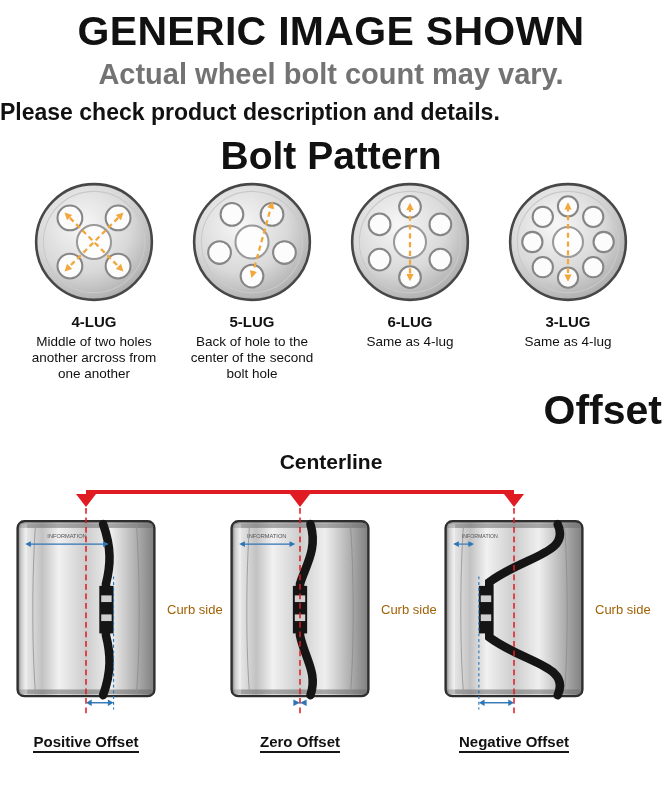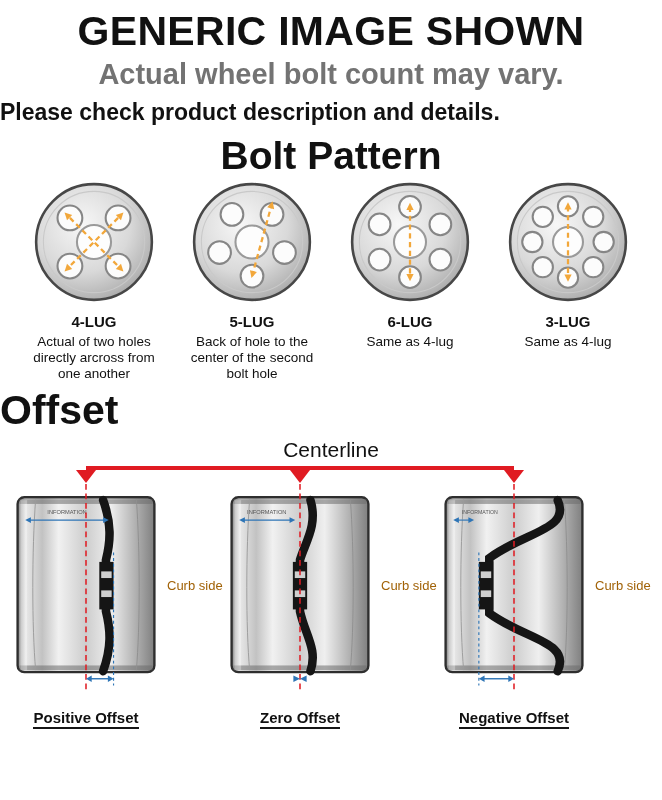--- a/index.html
+++ b/index.html
@@ -7,22 +7,22 @@
        font-family:"Liberation Sans",sans-serif;overflow:hidden}
   .title{font-size:41px;font-weight:800;margin:8px 0 0;letter-spacing:.3px;text-align:center}
   .subtitle{font-size:29px;color:#737373;margin:3px 0 0;font-weight:700;text-align:center}
   .note{font-size:23px;font-weight:700;margin:8px 0 0;text-align:left}
   .section-heading{font-size:39px;font-weight:800;margin:8px 16px 2px;text-align:center}
   .lug-row{display:flex;justify-content:center}
   .lug-col{width:158px;text-align:center}
   .lug-col svg{width:124px;height:124px}
   .lug-label{font-size:15px;font-weight:700;margin-top:5px}
   .lug-desc{font-size:13.5px;line-height:1.2;margin-top:4px;padding:0 8px}
-  .offset-heading{font-size:41px;font-weight:800;margin:4px 0 0;text-align:left}
-  .centerline-label{font-size:21px;font-weight:400;margin:4px;text-align:center}
+  .offset-heading{font-size:41px;font-weight:800;margin:4px 0 0;text-align:right}
+  .centerline-label{font-size:21px;font-weight:700;margin:16px;text-align:center}
   .marker-strip{position:relative;height:18px}
   .center-bar{position:absolute;left:86px;width:428px;top:0;height:4px;background:var(--red,#e01b22)}
   .tri{position:absolute;top:4px;width:0;height:0;border-left:10px solid transparent;
        border-right:10px solid transparent;border-top:13px solid var(--red,#e01b22)}
   .tri-1{left:76px}.tri-2{left:290px}.tri-3{left:504px}
   .offset-row{display:flex;justify-content:center}
   .wheel-block{width:214px;position:relative}
   .wheel-block svg{width:152px;height:209px;display:block}
   .curb-label{position:absolute;left:157px;top:94px;font-size:13px;color:#a16207;white-space:nowrap}
   .offset-label{width:152px;text-align:center;margin-top:16px}
@@ -81,21 +81,21 @@
           <line x1="83.3" y1="36.7" x2="36.7" y2="83.3"></line>
         </g>
         <g fill="#f2a73a">
           <polygon points="31.5,31.5 33.9,38.9 38.9,33.9"></polygon>
           <polygon points="88.5,88.5 86.1,81.1 81.1,86.1"></polygon>
           <polygon points="88.5,31.5 81.1,33.9 86.1,38.9"></polygon>
           <polygon points="31.5,88.5 38.9,86.1 33.9,81.1"></polygon>
         </g>
       </svg>
       <div class="lug-label">4-LUG</div>
-      <div class="lug-desc">Actual of two holes directly arcross from one another</div>
+      <div class="lug-desc">Middle of two holes another arcross from one another</div>
     </div>
 
     <div class="lug-col">
       <svg viewBox="0 0 120 120">
         <circle cx="60" cy="60" r="56" fill="url(#faceGrad)" stroke="#474747" stroke-width="2.5"></circle>
         <circle cx="60" cy="60" r="49" fill="none" stroke="#c9c9c9" stroke-width="1"></circle>
         <g>
           <circle cx="79.4" cy="33.3" r="11" fill="#fcfcfc" stroke="#868686" stroke-width="2"></circle>
           <circle cx="40.6" cy="33.3" r="11" fill="#fcfcfc" stroke="#868686" stroke-width="2"></circle>
           <circle cx="28.6" cy="70.2" r="11" fill="#fcfcfc" stroke="#868686" stroke-width="2"></circle>

